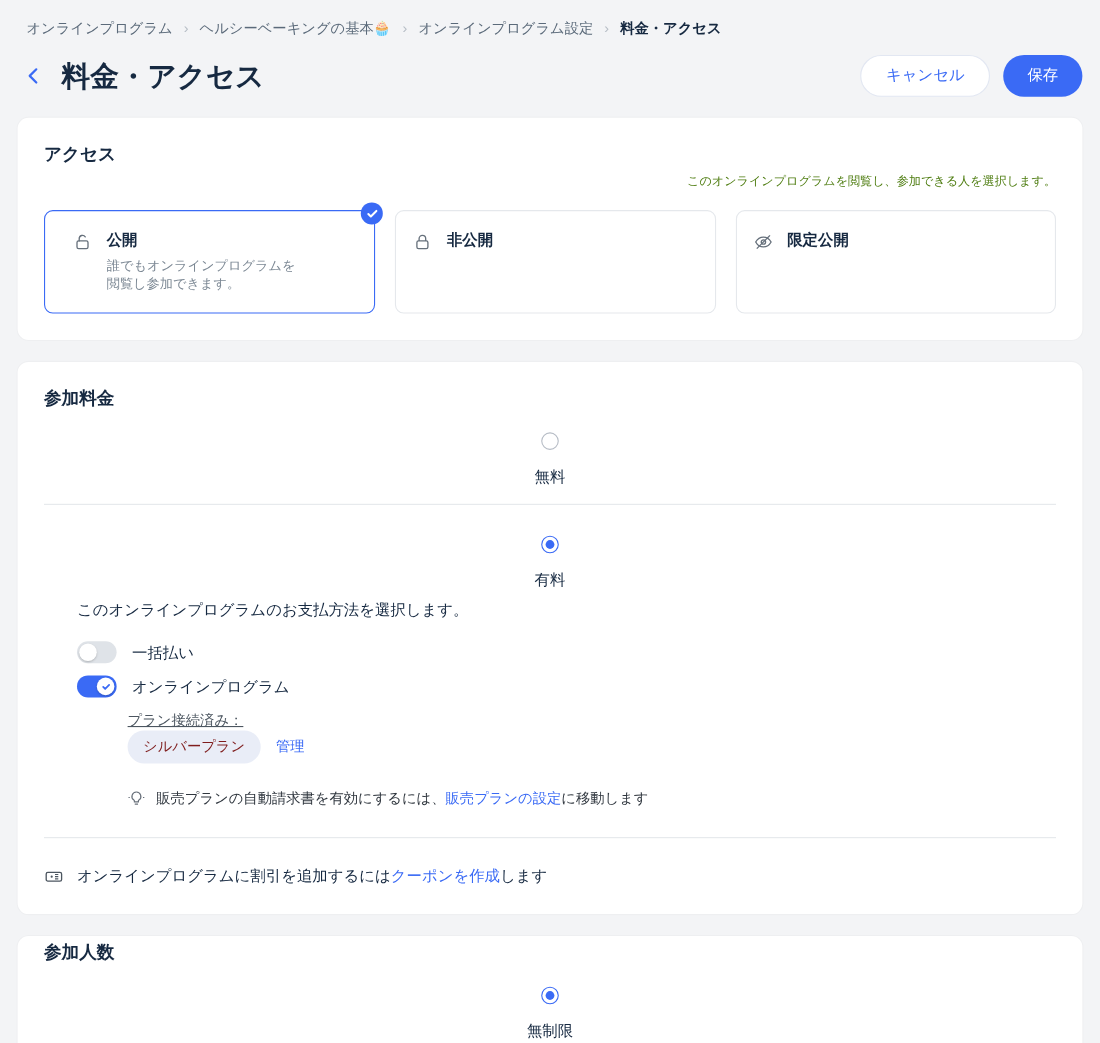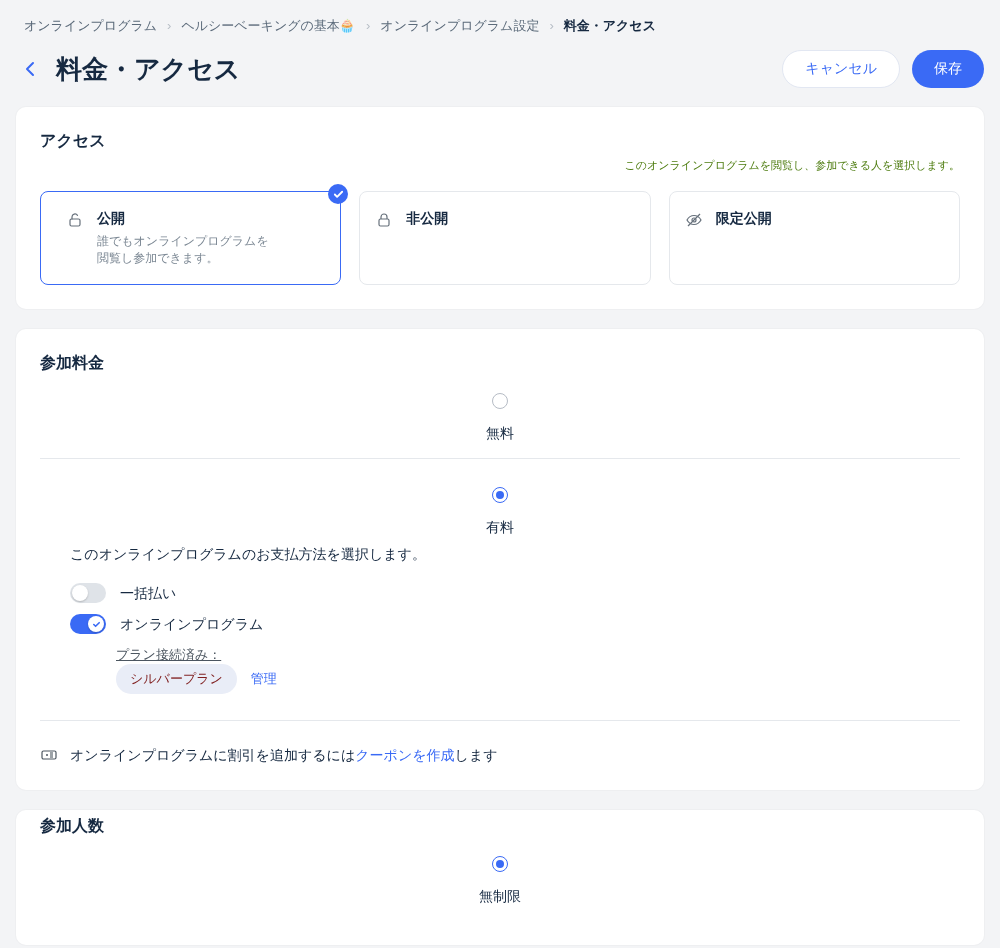--- a/index.html
+++ b/index.html
@@ -195,20 +195,33 @@
       </div>
 
       <div class="plan-block">
         <div class="plan-connected">プラン接続済み：</div>
         <div class="chip-row">
           <span class="chip">シルバープラン</span>
           <span class="chip-link">管理</span>
         </div>
       </div>
 
+      <div class="hint-row">
+        <span class="lightbulb">
+          <svg width="16" height="16" viewBox="0 0 16 16" fill="none">
+              <path d="M8 2a4 4 0 00-2.3 7.3c.3.2.5.5.5.9v.8h3.6v-.8c0-.4.2-.7.5-.9A4 4 0 008 2z" stroke="currentColor" stroke-width="1.1"></path>
+              <line x1="6.5" y1="13" x2="9.5" y2="13" stroke="currentColor" stroke-width="1.1"></line>
+              <line x1="2" y1="7" x2="0.8" y2="7" stroke="currentColor" stroke-width="1.1"></line>
+              <line x1="15.2" y1="7" x2="14" y2="7" stroke="currentColor" stroke-width="1.1"></line>
+            </svg>
+        </span>
+        <span>
+          <span>販売プランの自動請求書を有効にするには、</span><a>販売プランの設定</a><span>に移動します</span>
+        </span>
+      </div>
 
       <div class="coupon-row">
         <span class="coupon-icon">
           <svg width="18" height="18" viewBox="0 0 18 18" fill="none">
               <rect x="2" y="5" width="14" height="8" rx="1.5" stroke="currentColor" stroke-width="1.2"></rect>
               <circle cx="7" cy="9" r="1" fill="currentColor"></circle>
               <line x1="10" y1="7" x2="13" y2="7" stroke="currentColor" stroke-width="1.1"></line>
               <line x1="10" y1="9" x2="13" y2="9" stroke="currentColor" stroke-width="1.1"></line>
               <line x1="10" y1="11" x2="13" y2="11" stroke="currentColor" stroke-width="1.1"></line>
             </svg>

